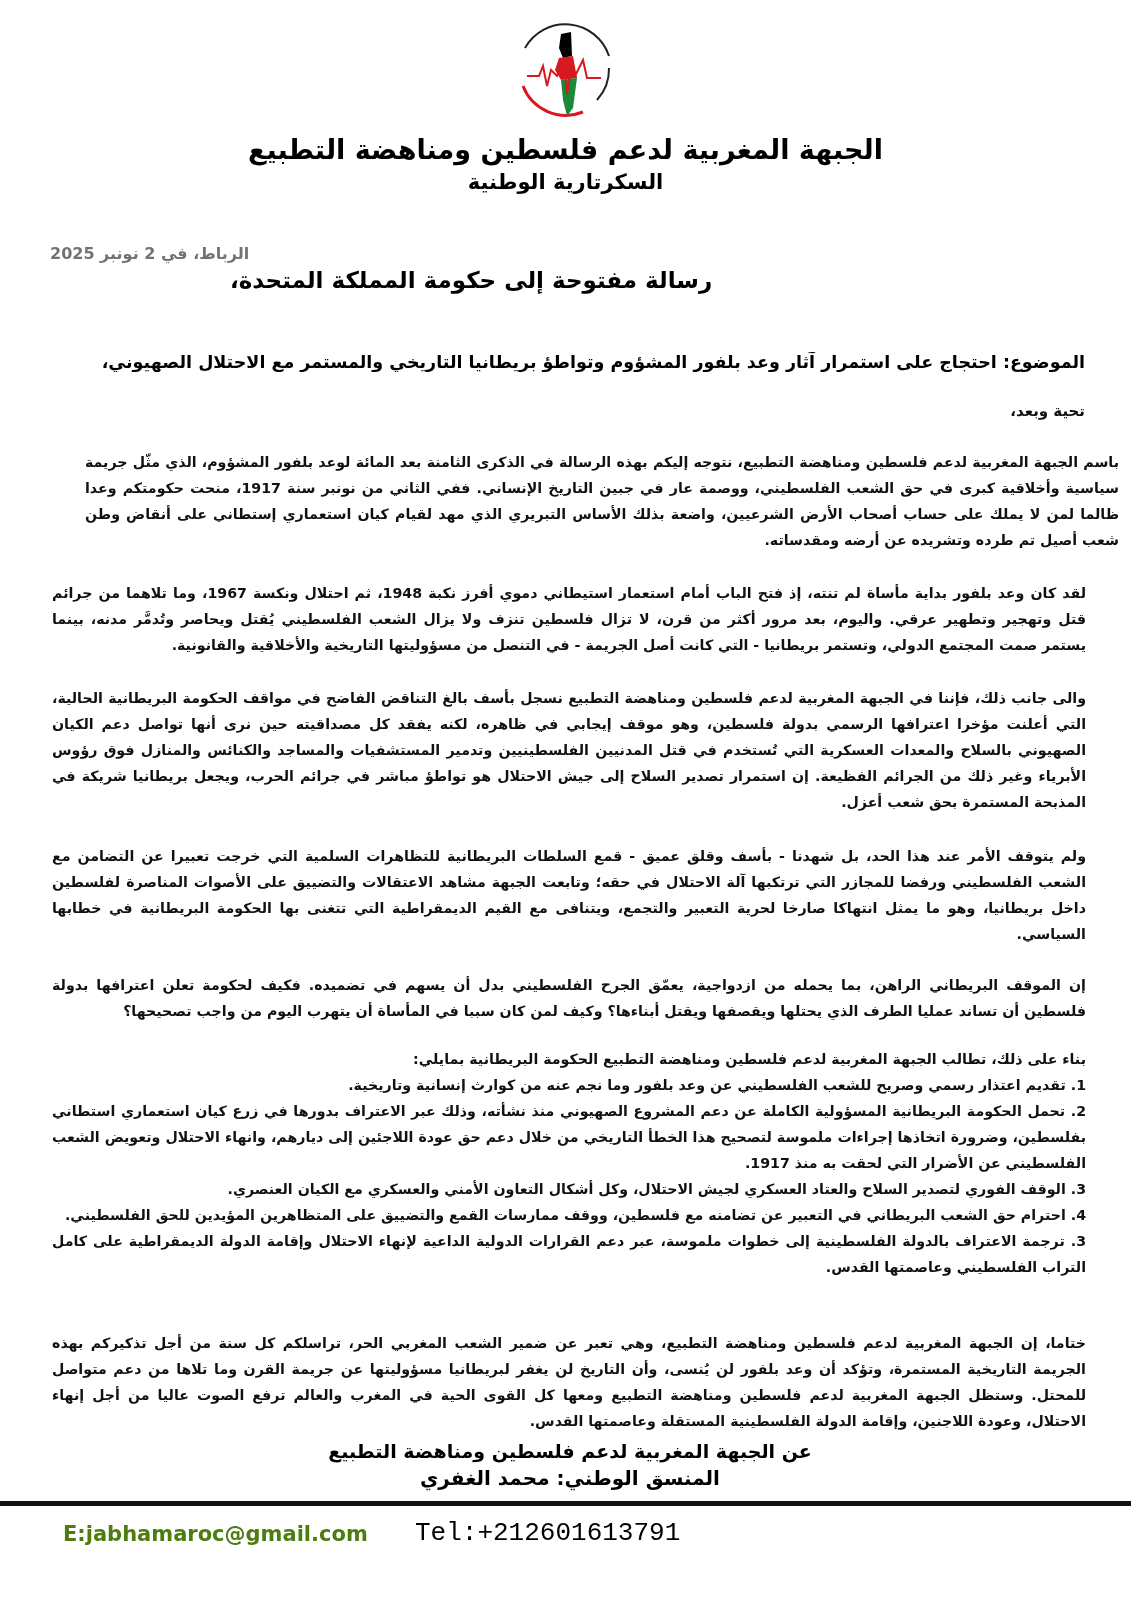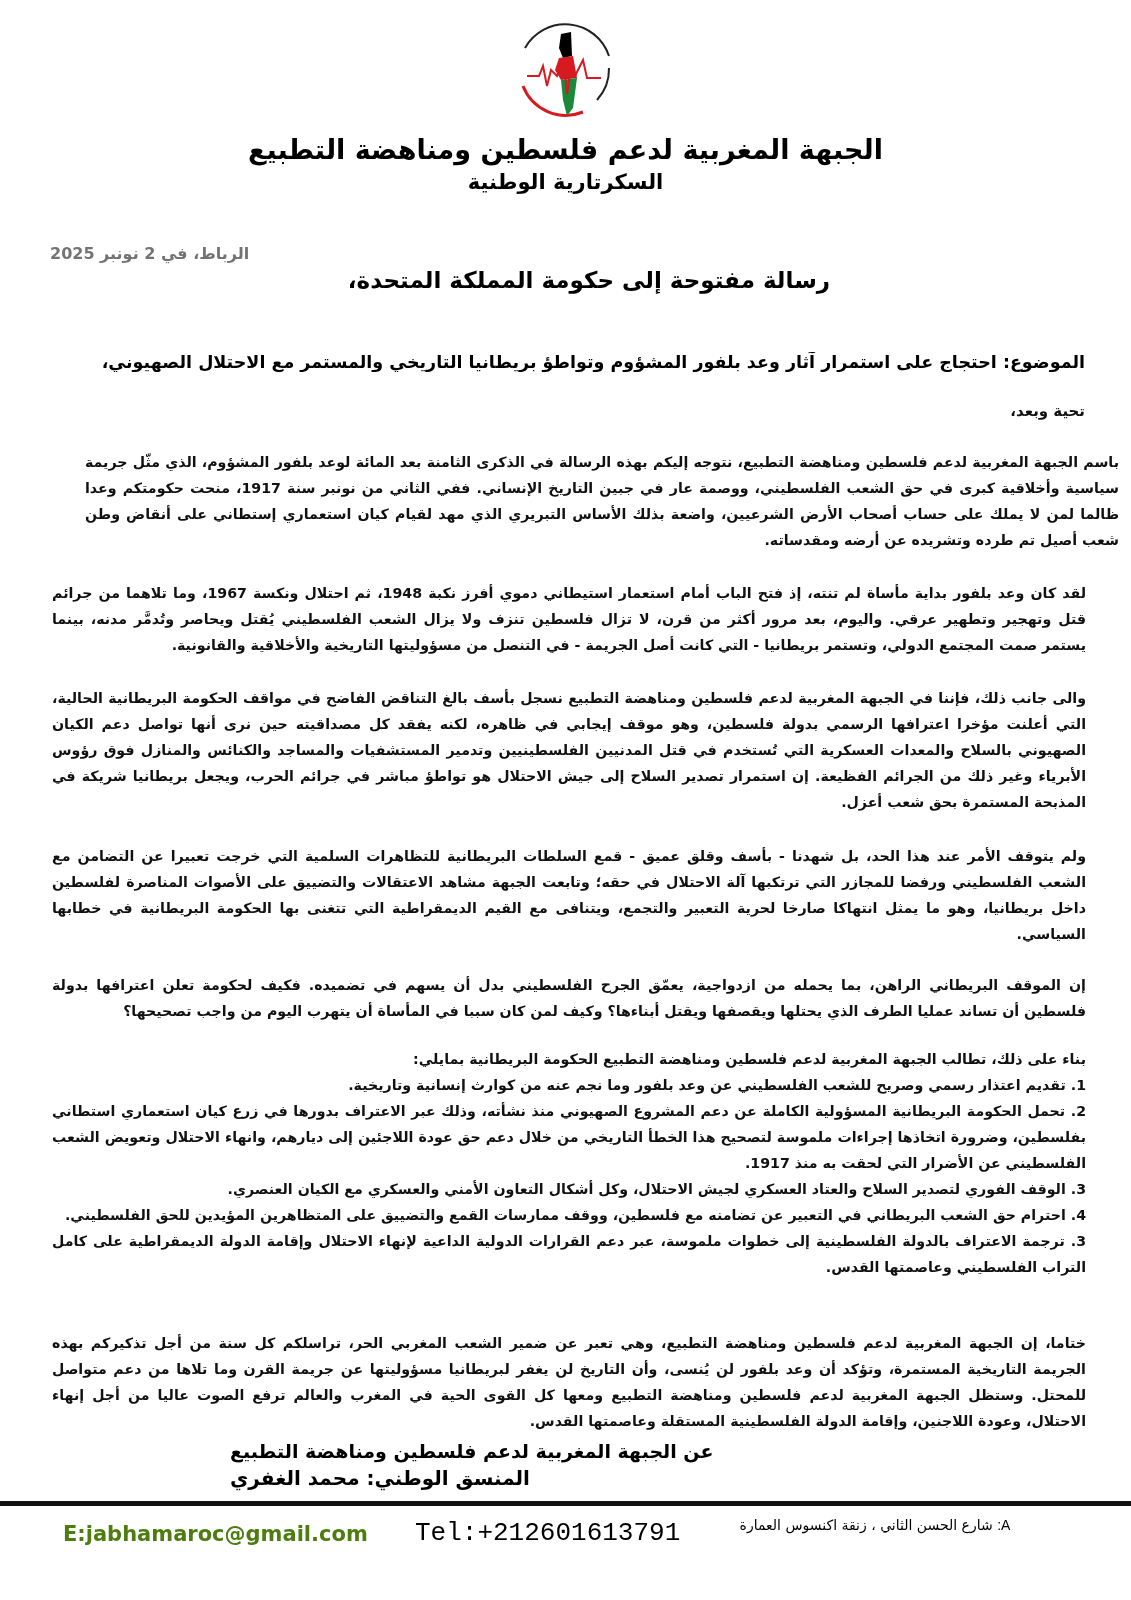--- a/index.html
+++ b/index.html
@@ -14,21 +14,21 @@
   }
   .org-sub {
     position: absolute; left: 200px; width: 731px; top: 170px; text-align: center;
     font-size: 21px; font-weight: bold; direction: rtl; color: #000;
   }
   .date {
     position: absolute; left: 50px; top: 244px; font-size: 16px; font-weight: bold;
     direction: rtl; color: #737373; white-space: nowrap;
   }
   .letter-title {
-    position: absolute; left: 230px; width: 600px; top: 262px; text-align: right;
+    position: absolute; left: 230px; width: 600px; top: 262px; text-align: left;
     font-size: 23px; font-weight: bold; direction: rtl; line-height: 36px; color: #000;
   }
   .subject {
     position: absolute; left: 50px; width: 1035px; top: 352px; direction: rtl; text-align: right;
     font-size: 17.5px; font-weight: bold; color: #000; white-space: nowrap; overflow: hidden;
   }
   .greeting {
     position: absolute; right: 46px; top: 402px; direction: rtl;
     font-size: 15px; font-weight: bold;
   }
@@ -39,21 +39,21 @@
   .p1 { top: 449px; margin-left: 33px; }
   .p2 { top: 580px; }
   .p3 { top: 685px; }
   .p4 { top: 843px; }
   .p5 { top: 972px; }
   .p6 { top: 1046px; }
   .p7 { top: 1330px; }
   .demands-intro { display: block; }
   .demand { display: block; }
   .closing {
-    position: absolute; left: 230px; width: 680px; text-align: left; direction: rtl;
+    position: absolute; left: 230px; width: 680px; text-align: center; direction: rtl;
     font-weight: bold; color: #000;
   }
   .closing.l1 { top: 1440px; font-size: 19px; }
   .closing.l2 { top: 1466px; font-size: 20px; }
   .footer-rule { position: absolute; left: 0; width: 1131px; top: 1501px; height: 5px; background: #111; }
   .footer-email {
     position: absolute; left: 63px; top: 1522px; font-size: 21px; font-weight: bold; color: #4d7c0f;
   }
   .footer-tel {
     position: absolute; left: 415px; top: 1518px; font-size: 26px; color: #000;
@@ -109,14 +109,13 @@
 
 <div class="para p7">ختاما، إن الجبهة المغربية لدعم فلسطين ومناهضة التطبيع، وهي تعبر عن ضمير الشعب المغربي الحر، تراسلكم كل سنة من أجل تذكيركم بهذه الجريمة التاريخية المستمرة، وتؤكد أن وعد بلفور لن يُنسى، وأن التاريخ لن يغفر لبريطانيا مسؤوليتها عن جريمة القرن وما تلاها من دعم متواصل للمحتل. وستظل الجبهة المغربية لدعم فلسطين ومناهضة التطبيع ومعها كل القوى الحية في المغرب والعالم ترفع الصوت عاليا من أجل إنهاء الاحتلال، وعودة اللاجنين، وإقامة الدولة الفلسطينية المستقلة وعاصمتها القدس.</div>
 
 <div class="closing l1">عن الجبهة المغربية لدعم فلسطين ومناهضة التطبيع</div>
 <div class="closing l2">المنسق الوطني: محمد الغفري</div>
 
 <div class="footer-rule"></div>
 <div class="footer-email">E:jabhamaroc@gmail.com</div>
 <div class="footer-tel">Tel:+212601613791</div>
 <div class="footer-addr">
-  <div><span class="lbl">A:</span> <span>شارع الحسن الثاني ، زنقة اكنسوس العمارة</span></div>
 </div>
 
 </body></html>

